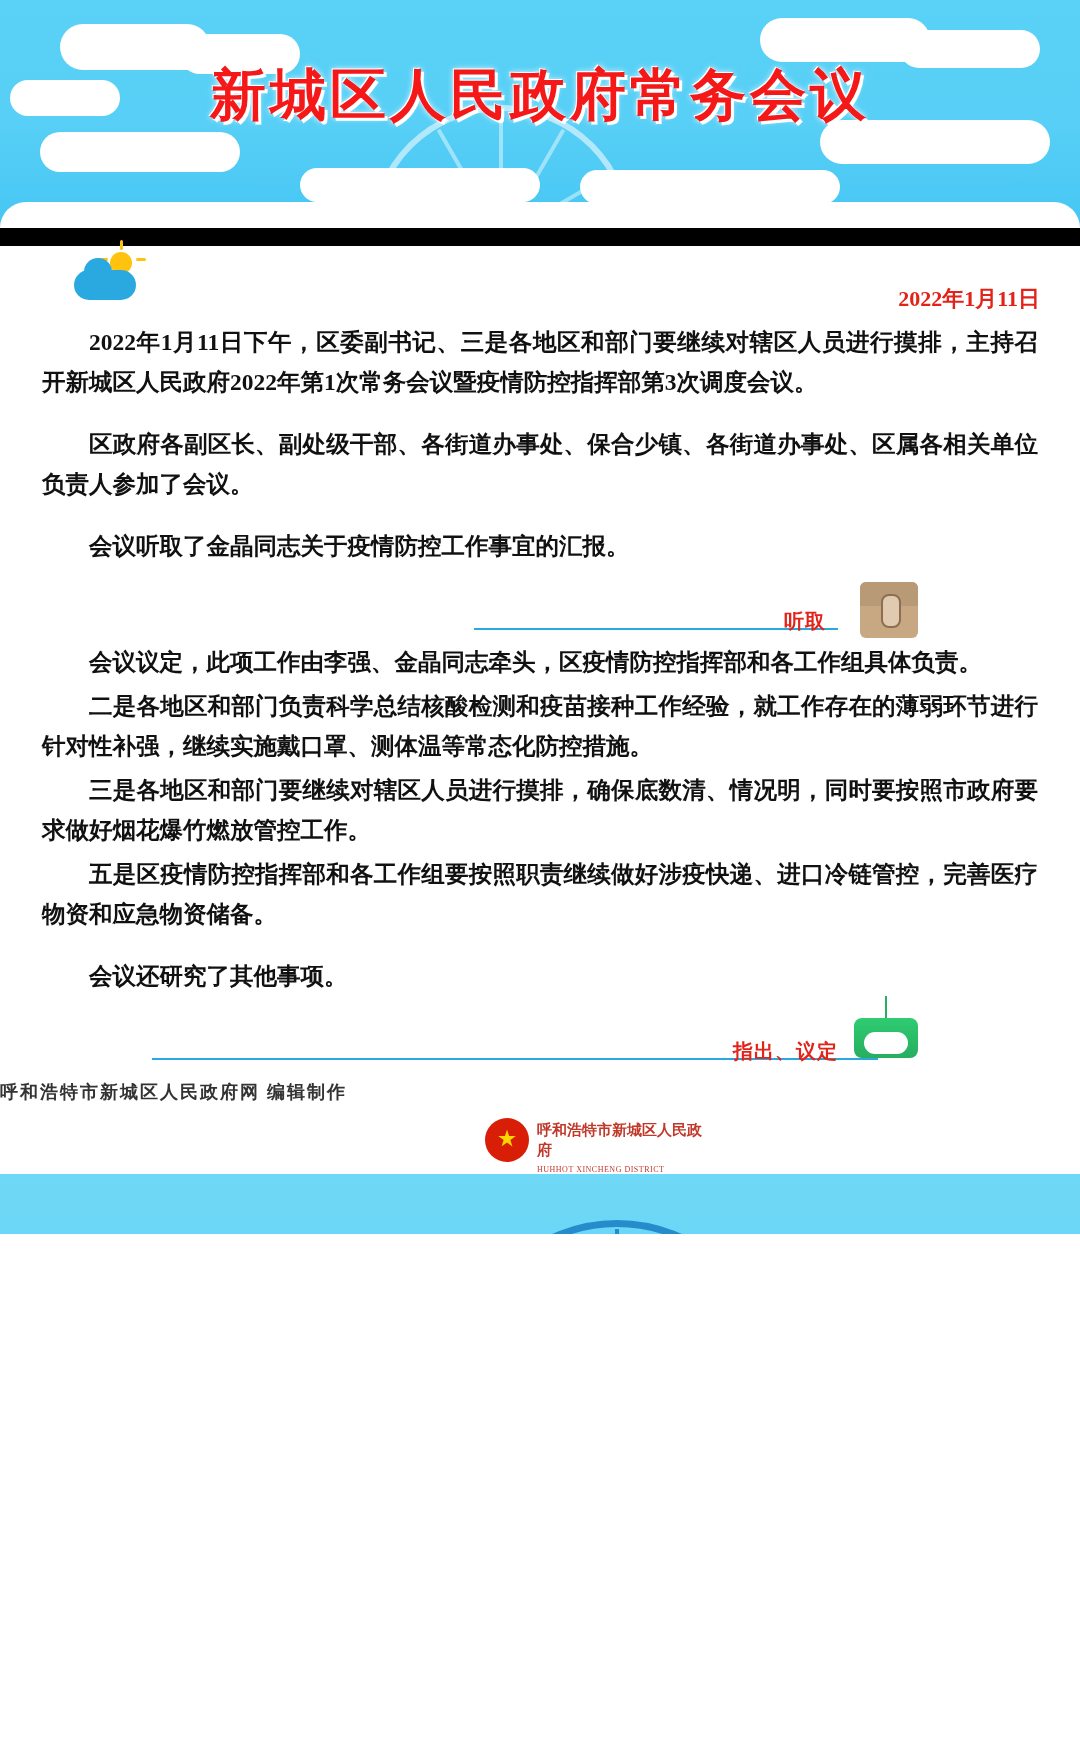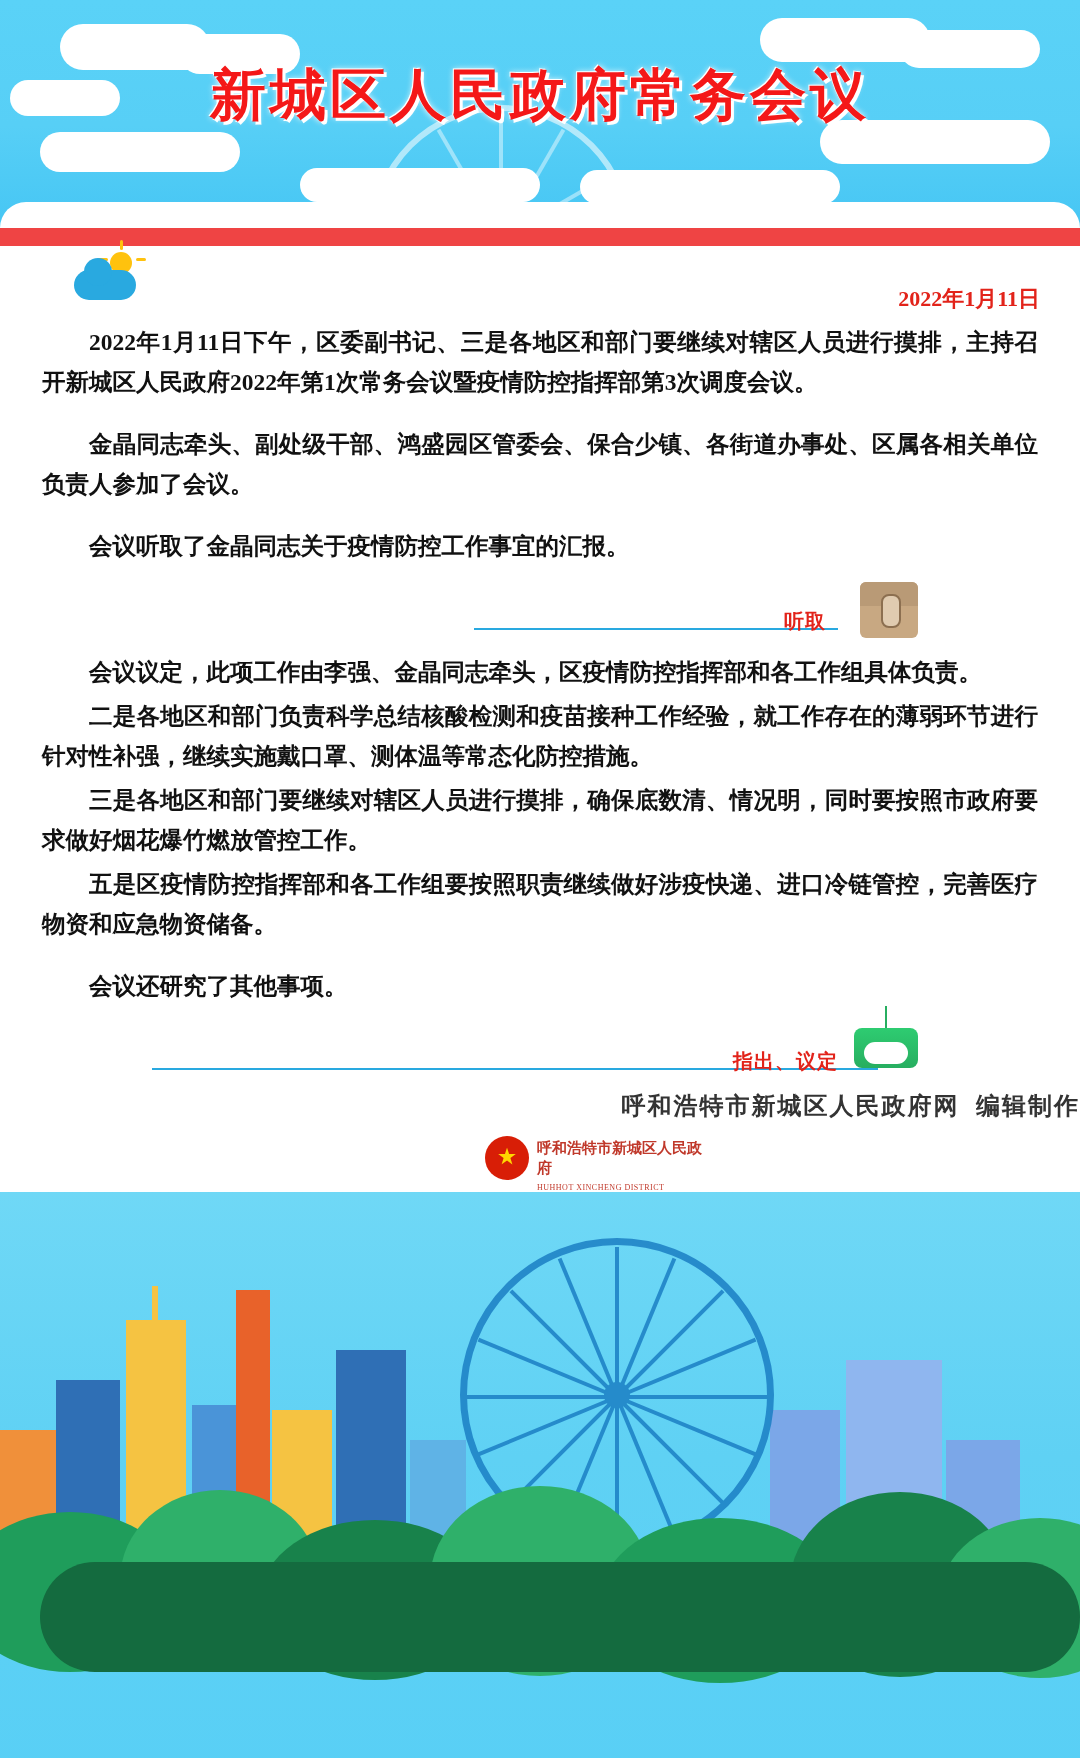--- a/index.html
+++ b/index.html
@@ -4,23 +4,23 @@
 <style>
   html,body{margin:0;padding:0;}
   body{
     width:1080px;
     background:#ffffff;
     font-family:"Liberation Serif","DejaVu Serif",serif;
   }
   .page{
     position:relative;
     width:1080px;
-    height:1758px;
+    height:1234px;
     overflow:hidden;
-    background:#ef4444;
+    background:#000000;
   }
 
   
   .banner{
     position:relative;
     width:1080px;
     height:228px;
     background:linear-gradient(180deg,#5ad2f7 0%,#57cff6 55%,#46c6f4 100%);
     overflow:hidden;
   }
@@ -152,25 +152,25 @@
   .lamp-glow{
     position:absolute;left:10px;top:30px;width:44px;height:22px;border-radius:22px;
     background:#ffffff;
   }
   .lamp-wire{
     position:absolute;left:31px;top:-6px;width:2px;height:24px;background:#27ae60;
   }
 
   .footer-note{
     margin:10px 0 0 0;
-    text-align:right;
-    font-size:24px;
+    text-align:left;
+    font-size:18px;
     color:#333;
     letter-spacing:2px;
-    font-family:Liberation Mono, monospace;
+    font-family:Liberation Sans, sans-serif;
     font-weight:bold;
   }
   .emblem-row{
     margin:10px auto 0 auto;
     width:330px;height:54px;
     position:relative;
   }
   .emblem{
     position:absolute;left:110px;top:4px;width:44px;height:44px;
   }
@@ -250,33 +250,33 @@
         <div class="ray" style="left:50px;top:-16px;width:3px;height:10px;"></div>
         <div class="ray" style="left:28px;top:2px;width:10px;height:3px;"></div>
         <div class="ray" style="left:66px;top:2px;width:10px;height:3px;"></div>
         <div class="cloudlet"></div>
       </div>
       <div class="meet-date">2022年1月11日</div>
     </div>
 
     <div class="body-text">
       <p class="para">2022年1月11日下午，区委副书记、三是各地区和部门要继续对辖区人员进行摸排，主持召开新城区人民政府2022年第1次常务会议暨疫情防控指挥部第3次调度会议。</p>
-      <p class="para gap">金晶同志牵头、副处级干部、鸿盛园区管委会、保合少镇、各街道办事处、区属各相关单位负责人参加了会议。</p>
+      <p class="para gap">区政府各副区长、副处级干部、各街道办事处、保合少镇、各街道办事处、区属各相关单位负责人参加了会议。</p>
       <p class="para gap">会议听取了金晶同志关于疫情防控工作事宜的汇报。</p>
     </div>
 
     <div class="divider-row">
       <div class="divider-line"></div>
       <div class="tag" style="right:212px;">听取</div>
       <div class="env-icon">
         <div class="env-flap"></div>
       </div>
     </div>
 
-    <div class="body-text" style="margin-top:12px;">
+    <div class="body-text" style="margin-top:2px;">
       <p class="para">会议议定，此项工作由李强、金晶同志牵头，区疫情防控指挥部和各工作组具体负责。</p>
       <p class="para">二是各地区和部门负责科学总结核酸检测和疫苗接种工作经验，就工作存在的薄弱环节进行针对性补强，继续实施戴口罩、测体温等常态化防控措施。</p>
       <p class="para">三是各地区和部门要继续对辖区人员进行摸排，确保底数清、情况明，同时要按照市政府要求做好烟花爆竹燃放管控工作。</p>
       <p class="para">五是区疫情防控指挥部和各工作组要按照职责继续做好涉疫快递、进口冷链管控，完善医疗物资和应急物资储备。</p>
       <p class="para gap">会议还研究了其他事项。</p>
     </div>
 
     <div class="divider-row">
       <div class="divider-line2"></div>
       <div class="tag" style="right:200px;">指出、议定</div>

